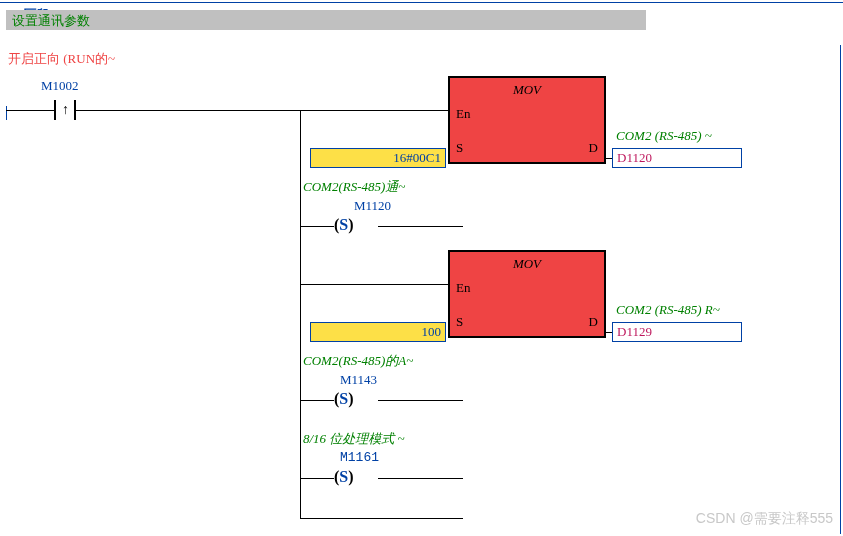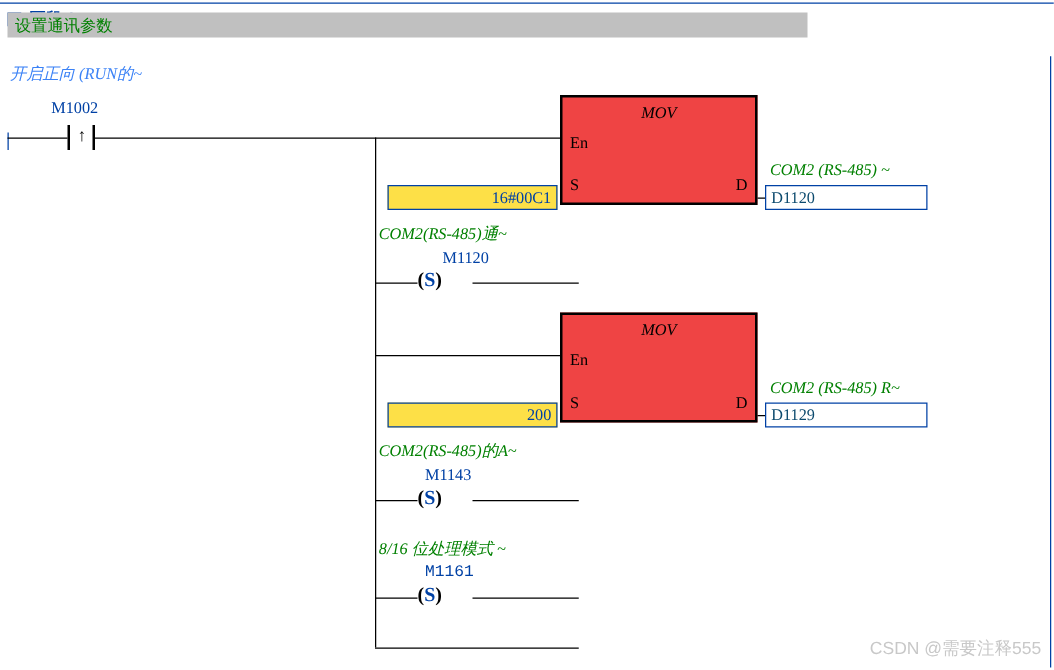--- a/index.html
+++ b/index.html
@@ -63,22 +63,21 @@
     right: 2px;
     top: 45px;
     width: 1px;
     height: 489px;
     background: #0041a5;
   }
   .comment-top {
     position: absolute;
     top: 50px;
     left: 8px;
-    color: #3b82f6;
-    font-style: italic;
+    color: #ef4444;
   }
   .contact-addr {
     position: absolute;
     top: 78px;
     left: 41px;
     color: #0041a5;
   }
   .contact {
     position: absolute;
     top: 100px;
@@ -145,21 +144,21 @@
     color: #0041a5;
   }
   .output-box {
     position: absolute;
     border: 1px solid #0041a5;
     background: #fff;
     height: 20px;
     padding: 1px 4px;
     font-size: 13px;
     text-align: left;
-    color: #0c4a6e;
+    color: #be185d;
   }
   .coil {
     position: absolute;
     font-size: 16px;
     font-weight: bold;
   }
   .coil-paren { color: #000; }
   .coil-letter { color: #0041a5; }
   .green-comment {
     position: absolute;
@@ -241,21 +240,21 @@
   <div class="mov-row">
     <span>En</span>
     <span></span>
   </div>
   <div class="mov-row-sd">
     <span>S</span>
     <span>D</span>
   </div>
 </div>
 
-<div class="input-box" style="left:310px; top:322px; width:136px;">200</div>
+<div class="input-box" style="left:310px; top:322px; width:136px;">100</div>
 
 <div class="green-comment" style="left:616px; top:302px;">COM2 (RS-485) R~</div>
 <div class="output-box" style="left:612px; top:322px; width:130px;">D1129</div>
 <div class="hline" style="left:606px; top:332px; width:6px;"></div>
 
 <div class="green-comment" style="left:303px; top:352px;">COM2(RS-485)的A~</div>
 <div class="blue-addr" style="left:340px; top:372px;">M1143</div>
 <div class="hline" style="left:300px; top:400px; width:34px;"></div>
 <div class="coil" style="left:334px; top:390px;">
   <span class="coil-paren">(</span><span class="coil-letter">S</span><span class="coil-paren">)</span>

